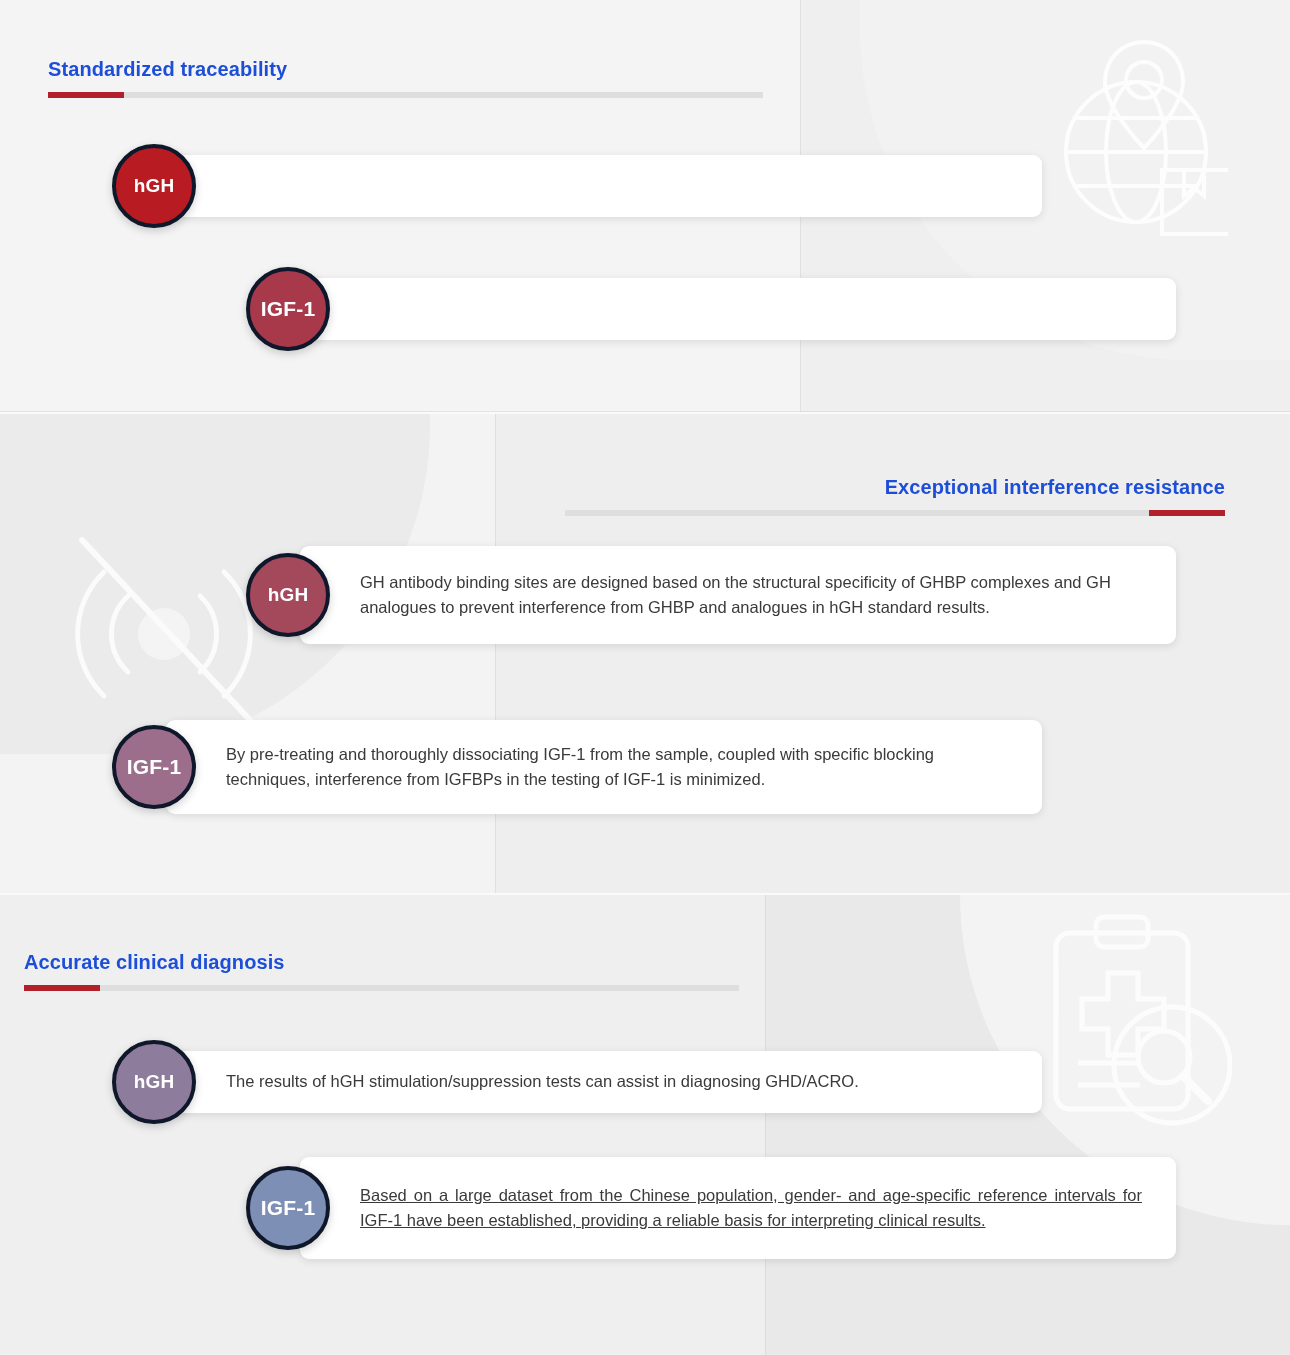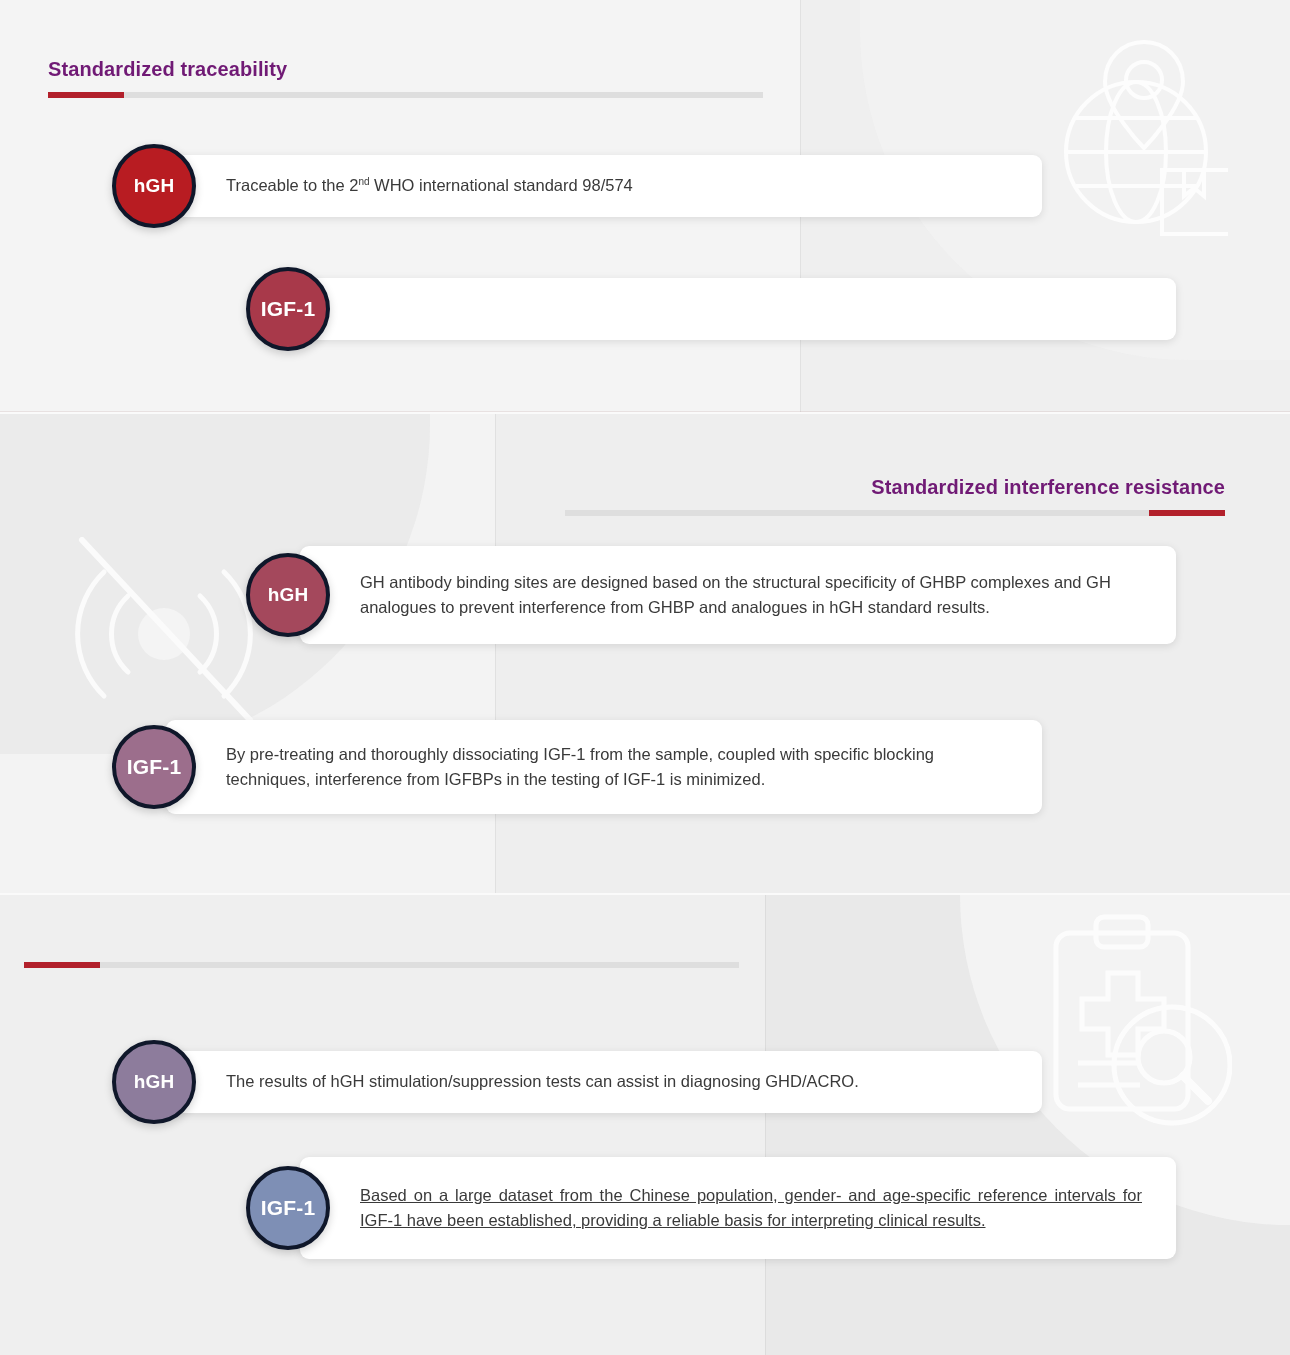--- a/index.html
+++ b/index.html
@@ -48,21 +48,21 @@
     opacity: .85;
   }
   .corner.tr { border-top-right-radius: 0; border-bottom-left-radius: 330px; }
   .corner.tl { border-bottom-right-radius: 330px; }
 
   
   .heading-wrap { position: absolute; }
   .heading {
     font-size: 20px;
     font-weight: 700;
-    color: #701a75;
+    color: #1d4ed8;
     letter-spacing: .1px;
     white-space: nowrap;
   }
   .rule {
     position: relative;
     height: 6px;
     background: #dedede;
     margin-top: 11px;
   }
   .rule .tick {
@@ -167,21 +167,20 @@
         <div class="tick left"></div>
       </div>
     </div>
 
     <div class="row" style="left:112px; top:144px; width:930px;">
       <div class="badge" style="background:#B81C22;">
         <span>hGH</span>
       </div>
       <div class="card">
         <span class="edge" style="background:#AD1F25;"></span>
-        <p><span>Traceable to the 2</span><sup>nd</sup><span> WHO international standard 98/574</span></p>
       </div>
     </div>
 
     <div class="row" style="left:246px; top:267px; width:930px;">
       <div class="badge small-label" style="background:#A8394A;">
         <span>IGF-1</span>
       </div>
       <div class="card">
         <span class="edge" style="background:#A32029;"></span>
       </div>
@@ -200,21 +199,21 @@
         <circle cx="104" cy="100" r="26" fill="#ffffff" stroke="none" opacity="0.55"></circle>
         <path d="M68 62 A52 52 0 0 0 68 138"></path>
         <path d="M140 62 A52 52 0 0 1 140 138"></path>
         <path d="M44 38 A86 86 0 0 0 44 162"></path>
         <path d="M164 38 A86 86 0 0 1 164 162"></path>
         <path d="M22 6 L190 186" stroke-width="6"></path>
       </svg>
     </div>
 
     <div class="heading-wrap" style="right:65px; top:62px; width:660px; text-align:right;">
-      <div class="heading">Standardized interference resistance</div>
+      <div class="heading">Exceptional interference resistance</div>
       <div class="rule">
         <div class="tick right"></div>
       </div>
     </div>
 
     <div class="row" style="left:246px; top:132px; width:930px;">
       <div class="badge" style="background:#A4485C;">
         <span>hGH</span>
       </div>
       <div class="card" style="padding-top:24px;padding-bottom:24px;">
@@ -248,20 +247,21 @@
         <path d="M66 60 h30 v26 h26 v30 h-26 v26 h-30 v-26 h-26 v-30 h26 z"></path>
         <path d="M36 150 h62"></path>
         <path d="M36 172 h62"></path>
         <circle cx="130" cy="152" r="58"></circle>
         <circle cx="122" cy="144" r="26"></circle>
         <path d="M141 163 L166 188" stroke-width="8" stroke-linecap="round"></path>
       </svg>
     </div>
 
     <div class="heading-wrap" style="left:24px; top:56px; width:715px;">
+      <div class="heading">Accurate clinical diagnosis</div>
       <div class="rule">
         <div class="tick left"></div>
       </div>
     </div>
 
     <div class="row" style="left:112px; top:145px; width:930px;">
       <div class="badge" style="background:#8D7C9C;">
         <span>hGH</span>
       </div>
       <div class="card">

